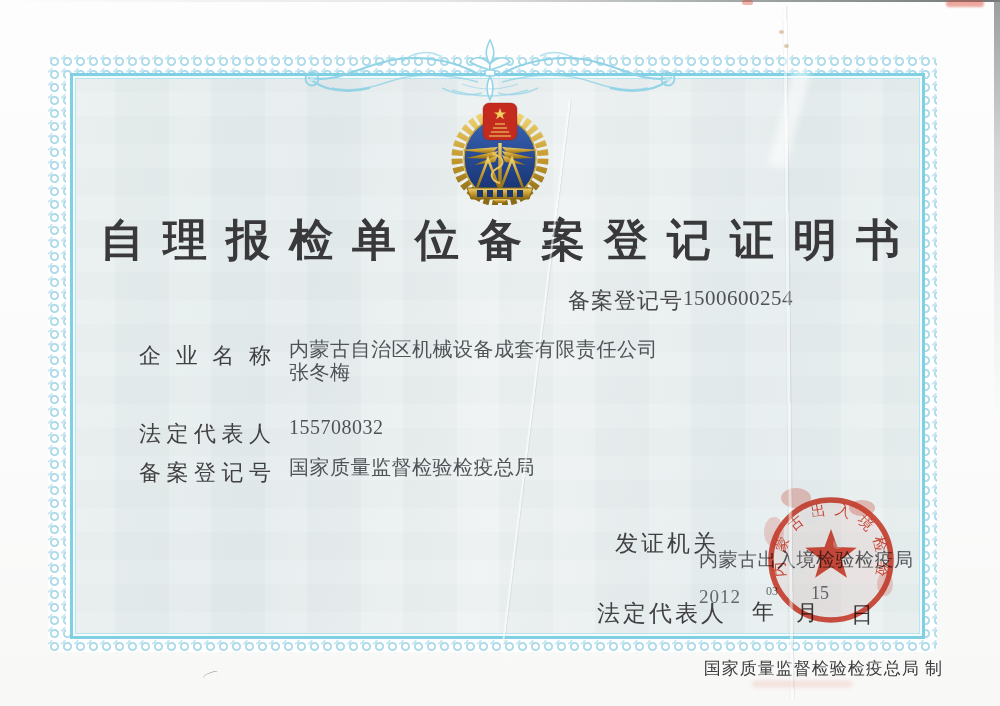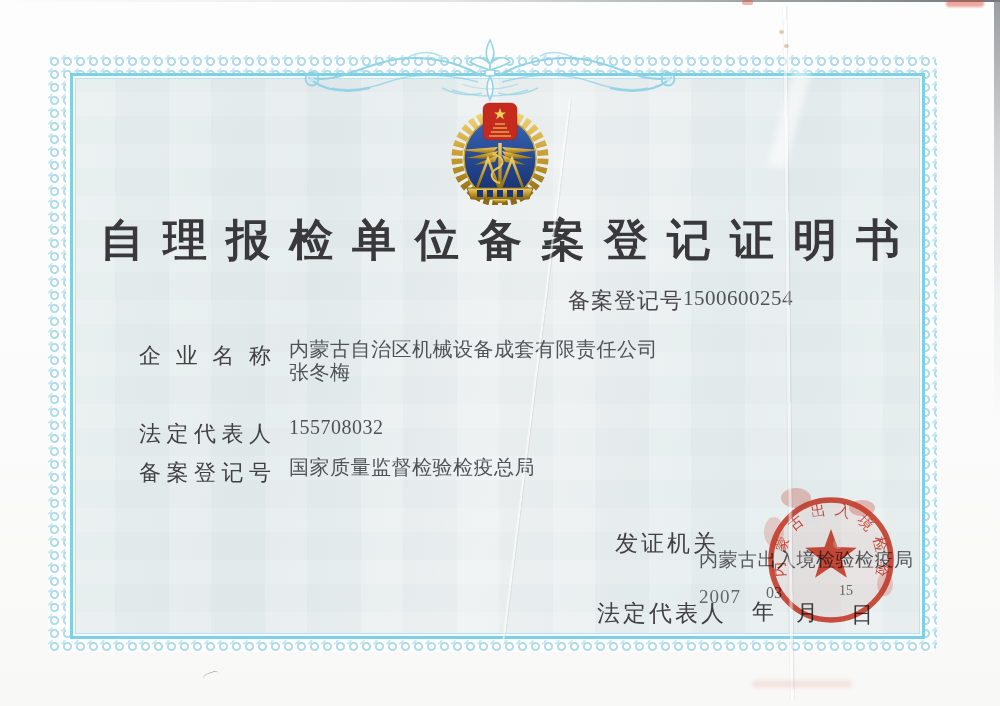--- a/index.html
+++ b/index.html
@@ -56,23 +56,23 @@
   .reg-number{font-size:21px;color:#4e5356;position:relative;top:-3px;letter-spacing:.5px;}
   .field-label{position:absolute;left:139px;width:132px;font-size:22px;color:#414143;
     text-align:justify;text-align-last:justify;}
   .field-value{position:absolute;left:289px;font-size:20px;color:#4f5356;white-space:nowrap;letter-spacing:.5px;}
   .issuer-label{position:absolute;left:597px;top:528px;font-size:23px;color:#414143;letter-spacing:3px;white-space:nowrap;margin-left:18px;}
   .issuer-value{position:absolute;left:699px;top:547px;font-size:19px;color:#54585a;white-space:nowrap;letter-spacing:.5px;}
   .date-label{position:absolute;left:597px;top:598px;font-size:23px;color:#414143;letter-spacing:3px;white-space:nowrap;}
   .date-part{position:absolute;white-space:nowrap;}
   .d-year{left:699px;top:586px;font-size:19px;color:#63686b;letter-spacing:1px;}
   .d-yunit{left:752px;top:597px;font-size:22px;color:#3c3c3e;}
-  .d-month{left:766px;top:584px;font-size:16px;color:#63686b;}
+  .d-month{left:766px;top:584px;font-size:12px;color:#63686b;}
   .d-munit{left:796px;top:598px;font-size:22px;color:#3c3c3e;}
-  .d-day{left:839px;top:583px;font-size:14px;color:#63686b;}
+  .d-day{left:811px;top:583px;font-size:18px;color:#63686b;}
   .d-dunit{left:851px;top:600px;font-size:22px;color:#3c3c3e;}
   .seal{position:absolute;left:750px;top:474px;width:162px;height:162px;
     mix-blend-mode:multiply;filter:blur(.3px);}
   .footer-text{position:absolute;right:57px;top:657px;font-size:17px;color:#3b3b3d;letter-spacing:1px;white-space:nowrap;}
 </style>
 </head>
 <body>
 
 <div class="page">
 
@@ -184,21 +184,21 @@
   <div class="field-label" style="top:419px">法定代表人</div>
   <div class="field-value" style="top:416px">155708032</div>
 
   <div class="field-label" style="top:458px">备案登记号</div>
   <div class="field-value" style="top:454px">国家质量监督检验检疫总局</div>
 
   <div class="issuer-label">发证机关</div>
   <div class="issuer-value">内蒙古出入境检验检疫局</div>
 
   <div class="date-label">法定代表人</div>
-  <span class="date-part d-year">2007</span>
+  <span class="date-part d-year">2012</span>
   <span class="date-part d-yunit">年</span>
   <span class="date-part d-month">03</span>
   <span class="date-part d-munit">月</span>
   <span class="date-part d-day">15</span>
   <span class="date-part d-dunit">日</span>
 
   <svg class="seal" viewBox="0 0 162 162">
     <defs>
       <path id="sealArc" d="M 37,104 A 47 47 0 1 1 125 104" fill="none"></path>
     </defs>
@@ -219,20 +219,21 @@
 
     <g fill="#eef2f2">
       <circle cx="62" cy="44" r="8" opacity=".3"></circle>
       <circle cx="102" cy="120" r="10" opacity=".25"></circle>
       <circle cx="46" cy="96" r="7" opacity=".3"></circle>
       <circle cx="88" cy="70" r="5" opacity=".28"></circle>
       <circle cx="118" cy="84" r="6" opacity=".25"></circle>
     </g>
   </svg>
 
+  <div class="footer-text">国家质量监督检验检疫总局  制</div>
 
   <div class="scan-edge-top"></div>
   <div class="scan-edge-right"></div>
   <div class="red-smudge-corner"></div>
   <div class="red-speck"></div>
   <div class="crease-center"></div>
   <div class="crease-right"></div>
   <div class="fold-band"></div>
   <div class="fold-dot" style="left:779px;top:30px"></div>
   <div class="fold-dot" style="left:784px;top:44px"></div>

